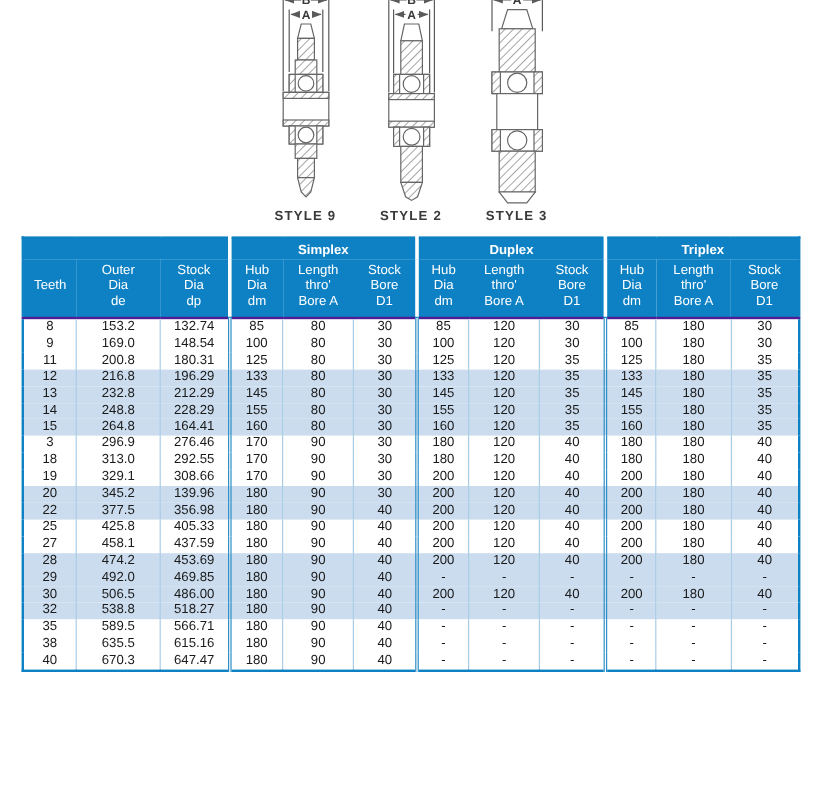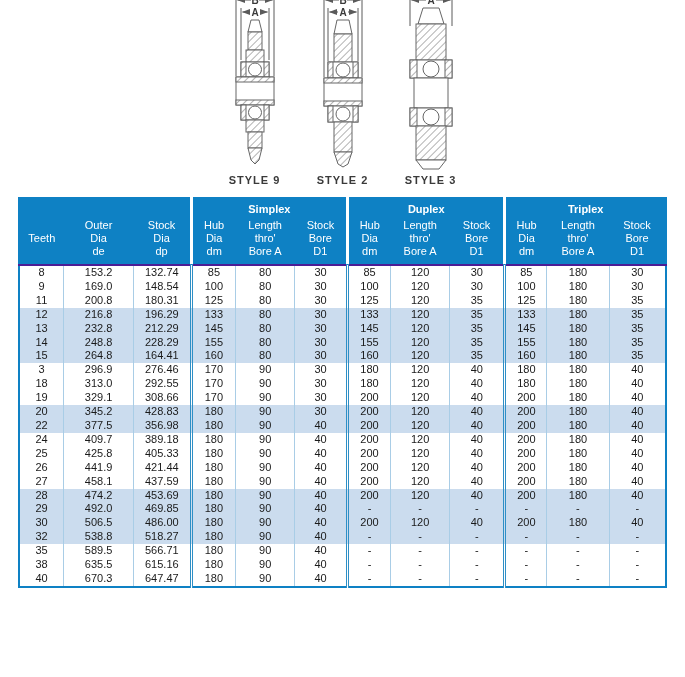--- a/index.html
+++ b/index.html
@@ -338,21 +338,21 @@
           <td class="gs">200</td>
           <td>120</td>
           <td>40</td>
           <td class="gs">200</td>
           <td>180</td>
           <td>40</td>
         </tr>
         <tr class="band">
           <td>20</td>
           <td>345.2</td>
-          <td>428.83</td>
+          <td>139.96</td>
           <td class="gs">180</td>
           <td>90</td>
           <td>30</td>
           <td class="gs">200</td>
           <td>120</td>
           <td>40</td>
           <td class="gs">200</td>
           <td>180</td>
           <td>40</td>
         </tr>
@@ -364,62 +364,34 @@
           <td>90</td>
           <td>40</td>
           <td class="gs">200</td>
           <td>120</td>
           <td>40</td>
           <td class="gs">200</td>
           <td>180</td>
           <td>40</td>
         </tr>
         <tr>
-          <td>24</td>
-          <td>409.7</td>
-          <td>389.18</td>
-          <td class="gs">180</td>
-          <td>90</td>
-          <td>40</td>
-          <td class="gs">200</td>
-          <td>120</td>
-          <td>40</td>
-          <td class="gs">200</td>
-          <td>180</td>
-          <td>40</td>
-        </tr>
-        <tr>
           <td>25</td>
           <td>425.8</td>
           <td>405.33</td>
           <td class="gs">180</td>
           <td>90</td>
           <td>40</td>
           <td class="gs">200</td>
           <td>120</td>
           <td>40</td>
           <td class="gs">200</td>
           <td>180</td>
           <td>40</td>
         </tr>
         <tr>
-          <td>26</td>
-          <td>441.9</td>
-          <td>421.44</td>
-          <td class="gs">180</td>
-          <td>90</td>
-          <td>40</td>
-          <td class="gs">200</td>
-          <td>120</td>
-          <td>40</td>
-          <td class="gs">200</td>
-          <td>180</td>
-          <td>40</td>
-        </tr>
-        <tr>
           <td>27</td>
           <td>458.1</td>
           <td>437.59</td>
           <td class="gs">180</td>
           <td>90</td>
           <td>40</td>
           <td class="gs">200</td>
           <td>120</td>
           <td>40</td>
           <td class="gs">200</td>

